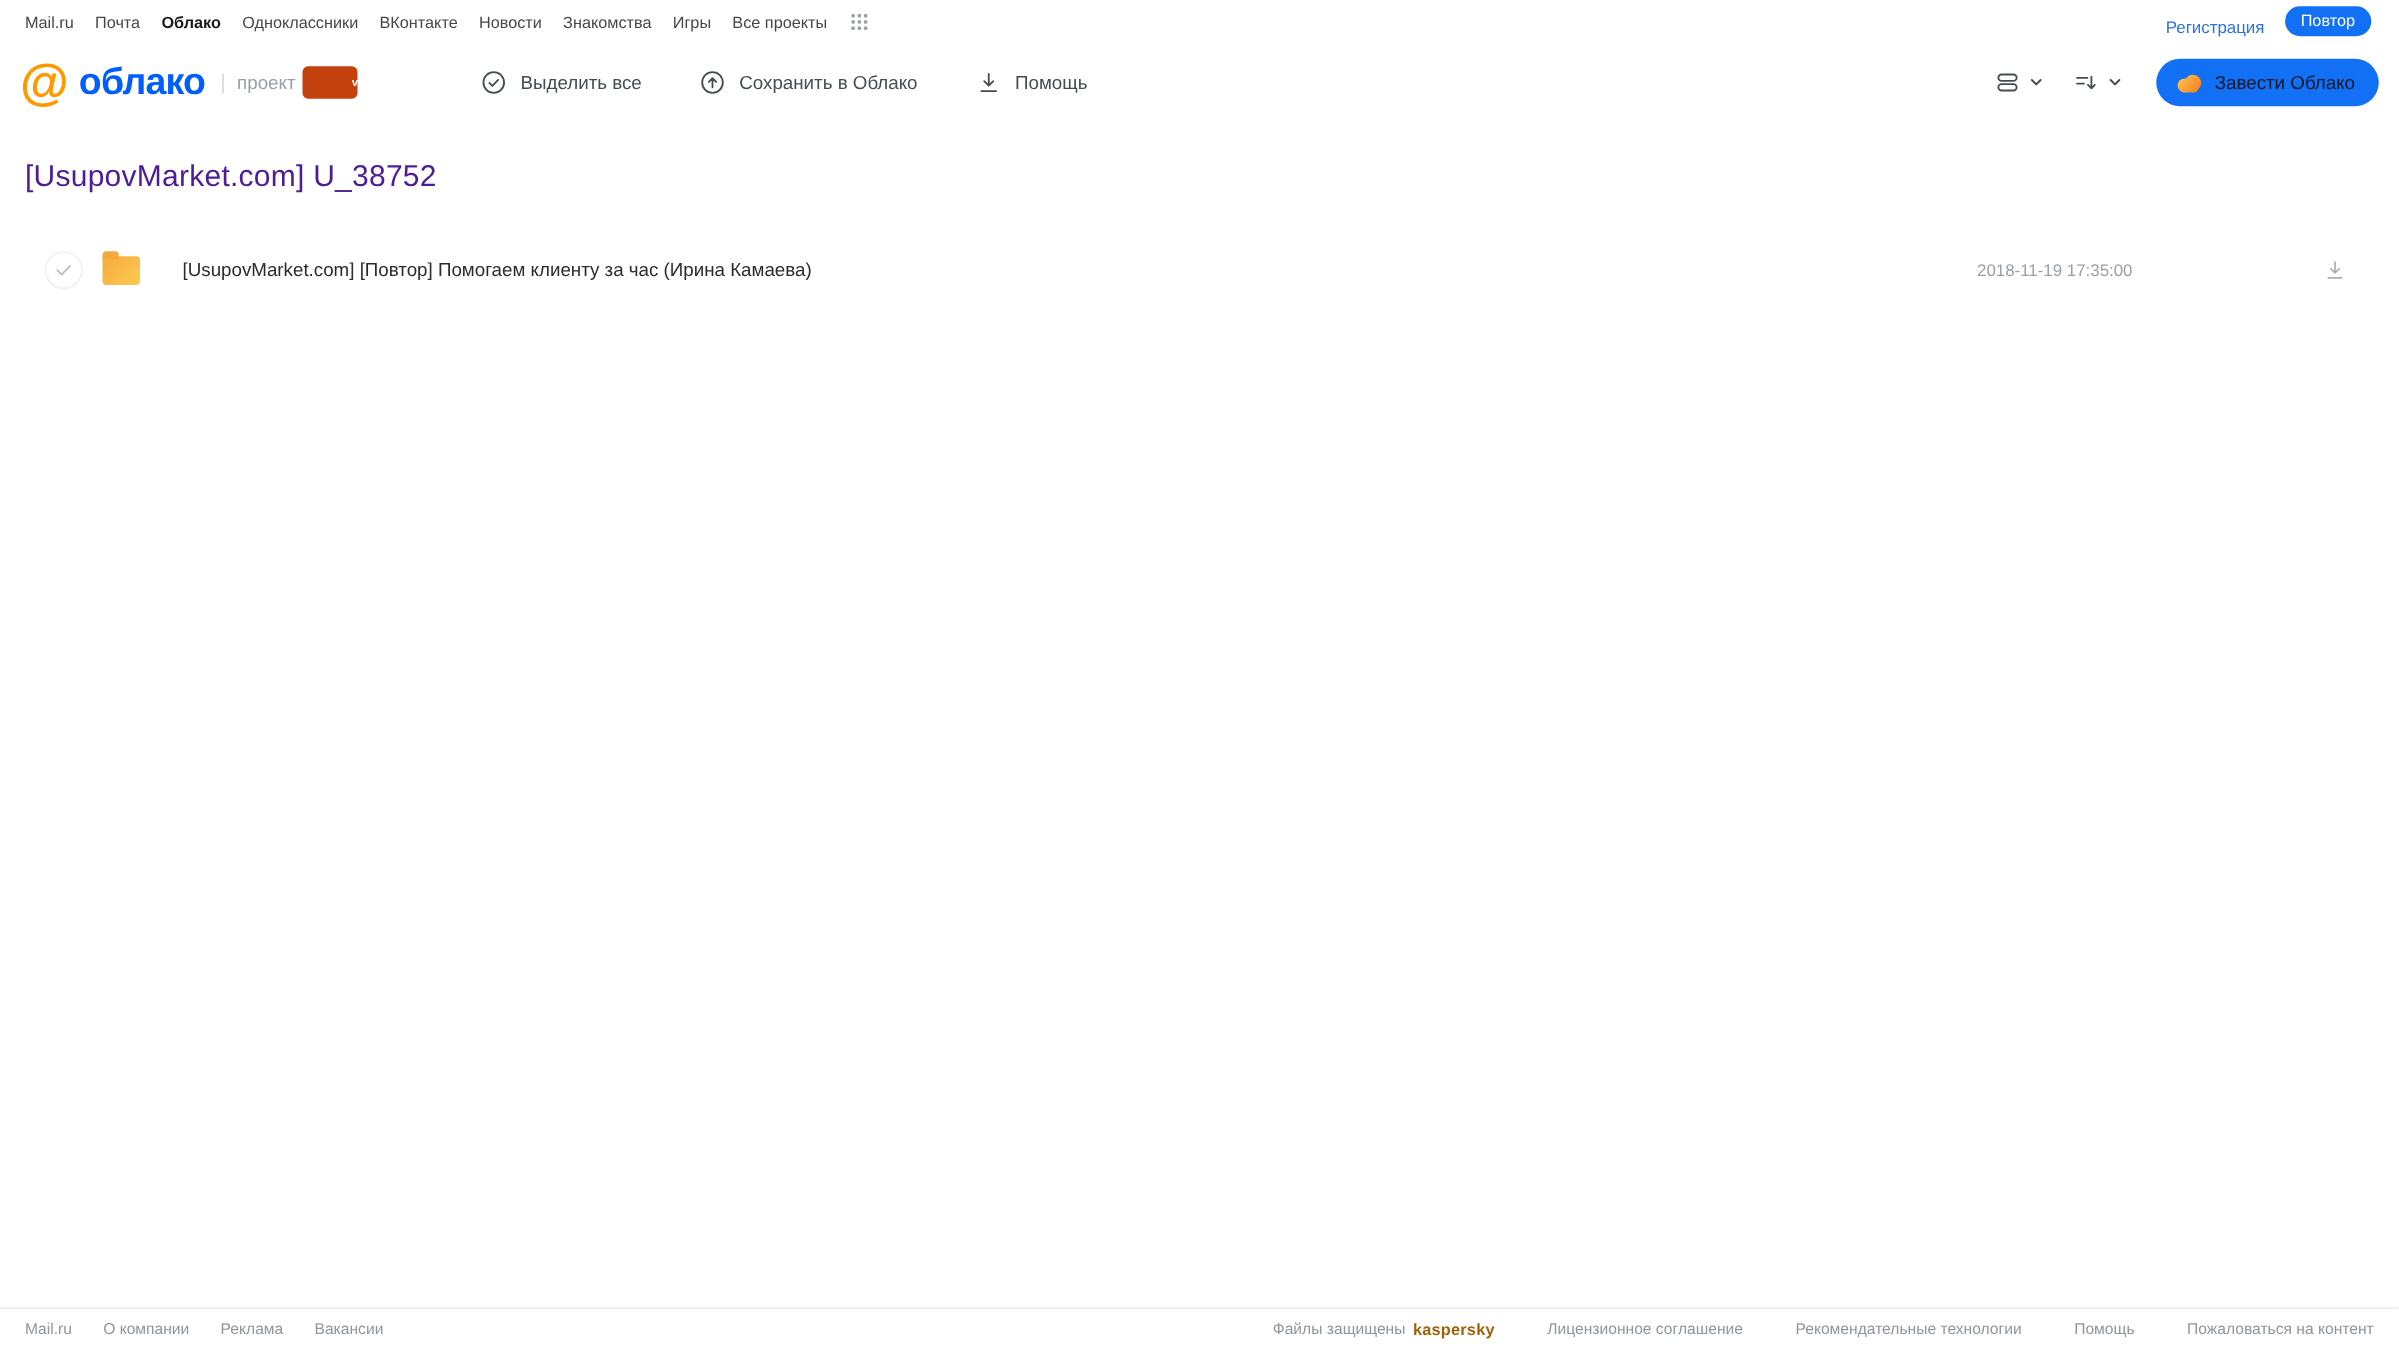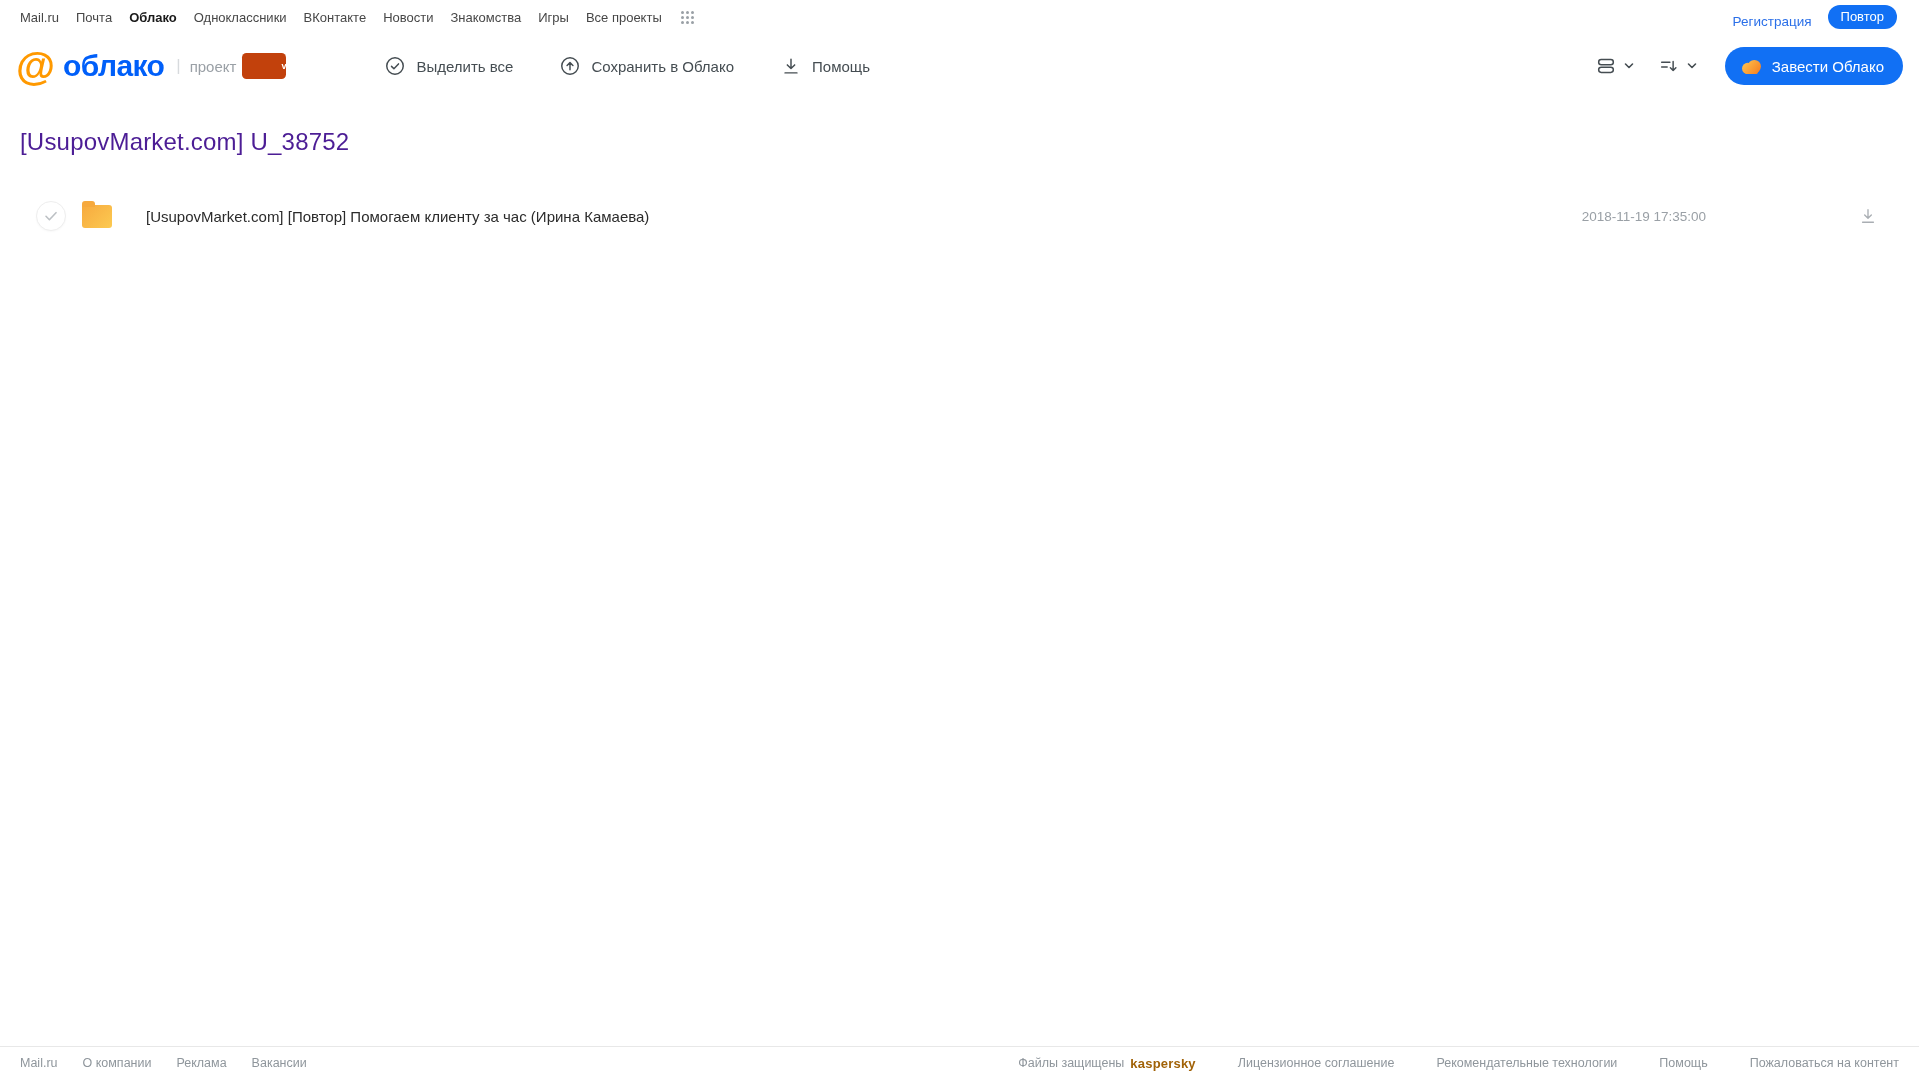--- a/index.html
+++ b/index.html
@@ -40,21 +40,21 @@
   .tool-btn {
     display:flex; align-items:center; gap:10px; background:none; border:none;
     font-size:15px; color:#454d52; cursor:pointer; font-family:inherit; padding:0;
   }
   svg.stroke-ic { stroke:#454d52; fill:none; stroke-width:1.6; stroke-linecap:round; stroke-linejoin:round; }
   svg.stroke-gray { stroke:#a9aeb3; fill:none; stroke-width:1.6; stroke-linecap:round; stroke-linejoin:round; }
 
   .right-controls { margin-left:auto; display:flex; align-items:center; gap:22px; }
   .icon-dd { display:flex; align-items:center; gap:5px; background:none; border:none; cursor:pointer; padding:0; }
   .create-btn {
-    display:flex; align-items:center; gap:9px; background:#1170f4; color:#ffffff; border:none;
+    display:flex; align-items:center; gap:9px; background:#1170f4; color:#0f172a; border:none;
     border-radius:19px; height:38px; padding:0 19px 0 15px; font-size:15px;
     font-family:inherit; cursor:pointer; margin-left:4px;
   }
 
   
   main { flex:1; }
   .page-title { margin:30px 0 0 20px; font-size:24px; font-weight:400; color:#4c1d95; letter-spacing:0.2px; }
 
   .file-row { display:flex; align-items:center; margin-top:40px; padding:0 41px 0 36px; height:40px; }
   .check-circle {

